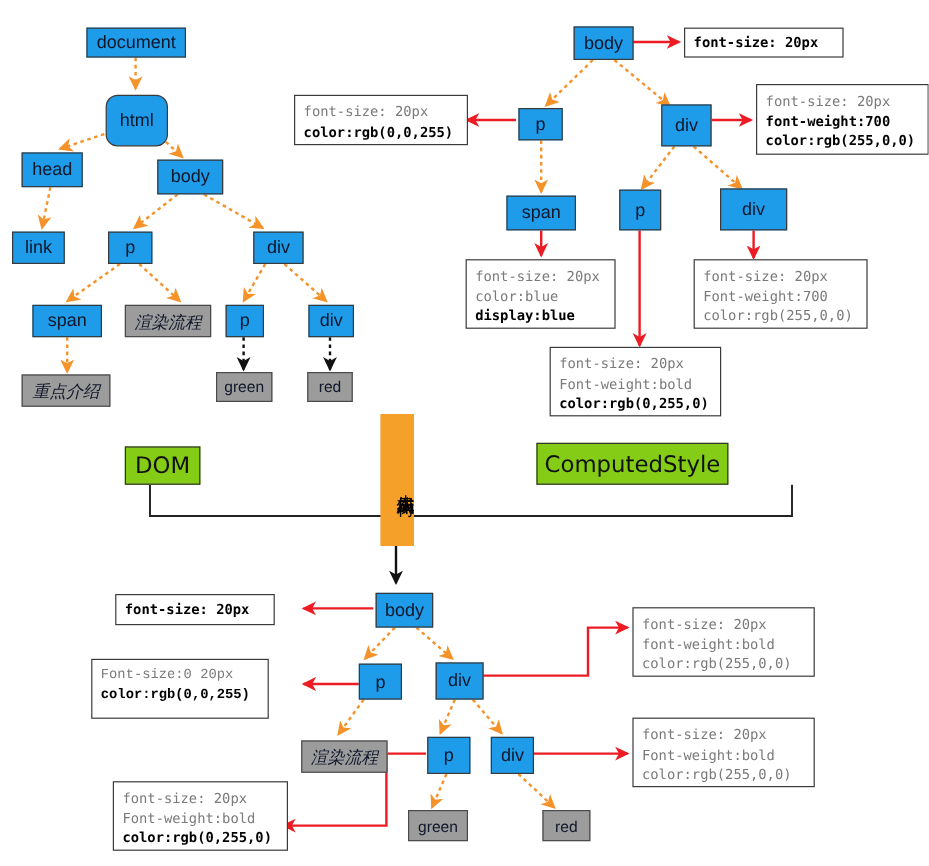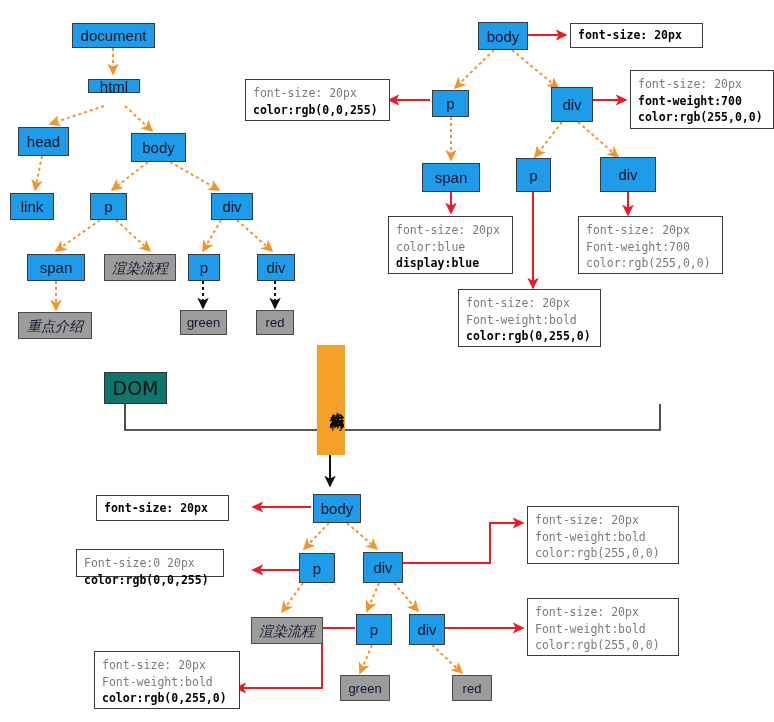--- a/index.html
+++ b/index.html
@@ -53,21 +53,21 @@
     text-orientation: upright;
     letter-spacing: 1px;
     display: block;
     text-align: center;
     padding-top: 4px;
     color: #000;
   }
   .plainbox {
     position: absolute;
     box-sizing: border-box;
-    background: #0f766e;
+    background: #84cc16;
     border: 1px solid #333333;
     display: flex;
     align-items: center;
     justify-content: center;
     font-family: "DejaVu Sans", sans-serif;
     font-size: 19px;
     color: #111;
   }
   .cssbox {
     position: absolute;
@@ -162,21 +162,21 @@
       <path d="M401,563 L490,563 L490,523 L523,523"></path>
       <path d="M355,628 L322,628 L322,688 L236,688"></path>
       <path d="M443,628 L523,628"></path>
     </g>
   </svg>
 
   <div class="node" style="left:72px; top:23px; width:83px; height:25px;">
     <span>document</span>
   </div>
 
-  <div class="node" style="left:88px; top:79px; width:52px; height:14px;">
+  <div class="node" style="left:88px; top:79px; width:52px; height:43px;border-radius:10px;">
     <span>html</span>
   </div>
 
   <div class="node" style="left:18px; top:127px; width:51px; height:29px;">
     <span>head</span>
   </div>
 
   <div class="node" style="left:131px; top:133px; width:55px; height:29px;">
     <span>body</span>
   </div>
@@ -275,20 +275,23 @@
   <div class="cssbox" style="left:578px; top:216px; width:145px; height:58px;">
     <span class="ln">font-size: 20px</span>
     <span class="ln">Font-weight:700</span>
     <span class="ln">color:rgb(255,0,0)</span>
   </div>
 
   <div class="plainbox" style="left:104px; top:372px; width:63px; height:32px;">
     <span>DOM</span>
   </div>
 
+  <div class="plainbox" style="left:447px; top:369px; width:160px; height:35px;">
+    <span>ComputedStyle</span>
+  </div>
 
   <div class="node orange" style="left:317px; top:345px; width:28px; height:110px;">
     <span>生成布局树</span>
   </div>
 
   <div class="node" style="left:313px; top:494px; width:48px; height:29px;">
     <span>body</span>
   </div>
 
   <div class="node" style="left:299px; top:553px; width:36px; height:30px;">
@@ -316,21 +319,21 @@
   </div>
 
   <div class="node gray" style="left:452px; top:675px; width:40px; height:26px; font-size:13px;">
     <span>red</span>
   </div>
 
   <div class="cssbox" style="left:96px; top:495px; width:133px; height:26px; display:flex; align-items:center;">
     <span class="ln b">font-size: 20px</span>
   </div>
 
-  <div class="cssbox" style="left:76px; top:549px; width:148px; height:28px;">
+  <div class="cssbox" style="left:76px; top:549px; width:148px; height:50px;font-family:Liberation Mono, monospace;">
     <span class="ln">Font-size:0 20px</span>
     <span class="ln b">color:rgb(0,0,255)</span>
   </div>
 
   <div class="cssbox" style="left:527px; top:506px; width:152px; height:58px;">
     <span class="ln">font-size: 20px</span>
     <span class="ln">font-weight:bold</span>
     <span class="ln">color:rgb(255,0,0)</span>
   </div>
 

